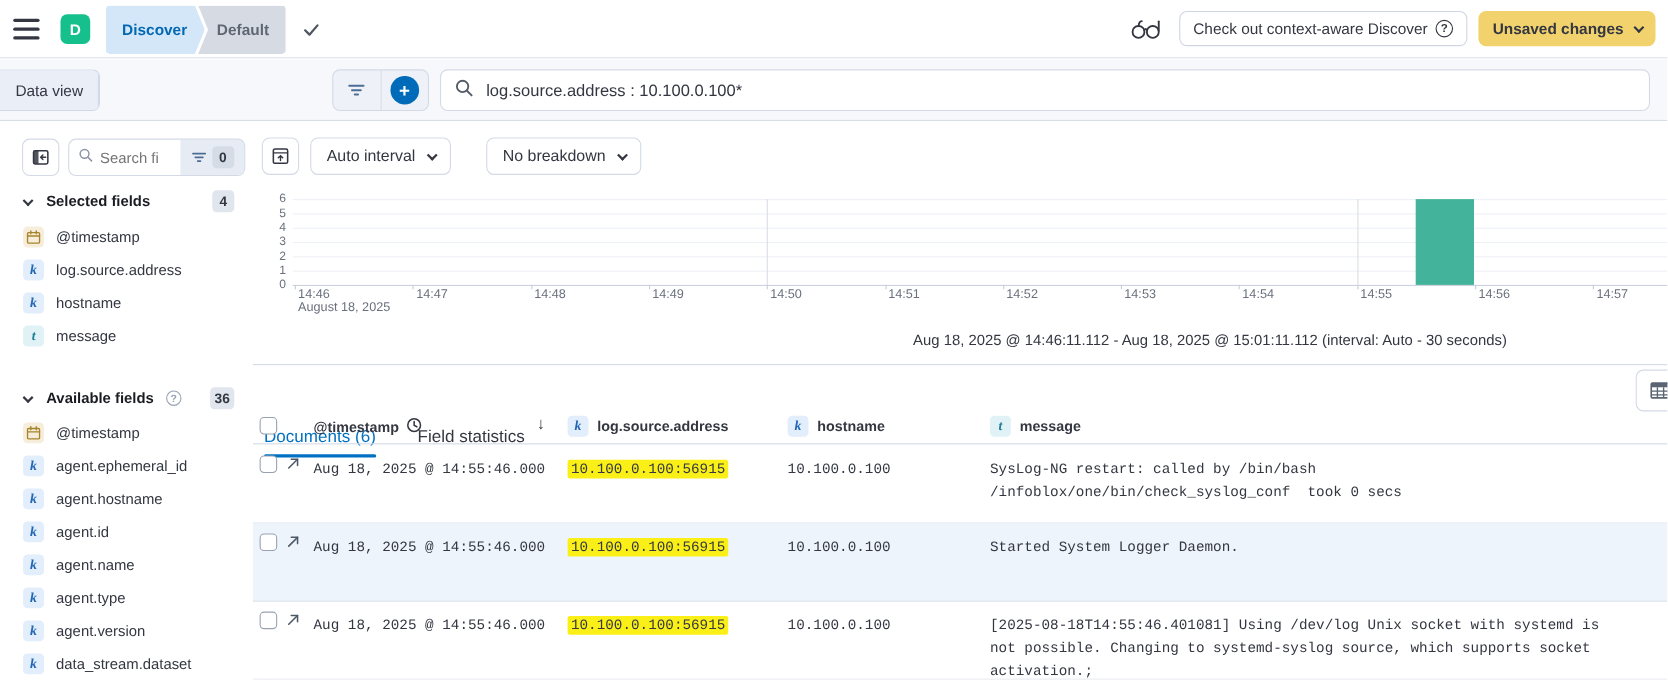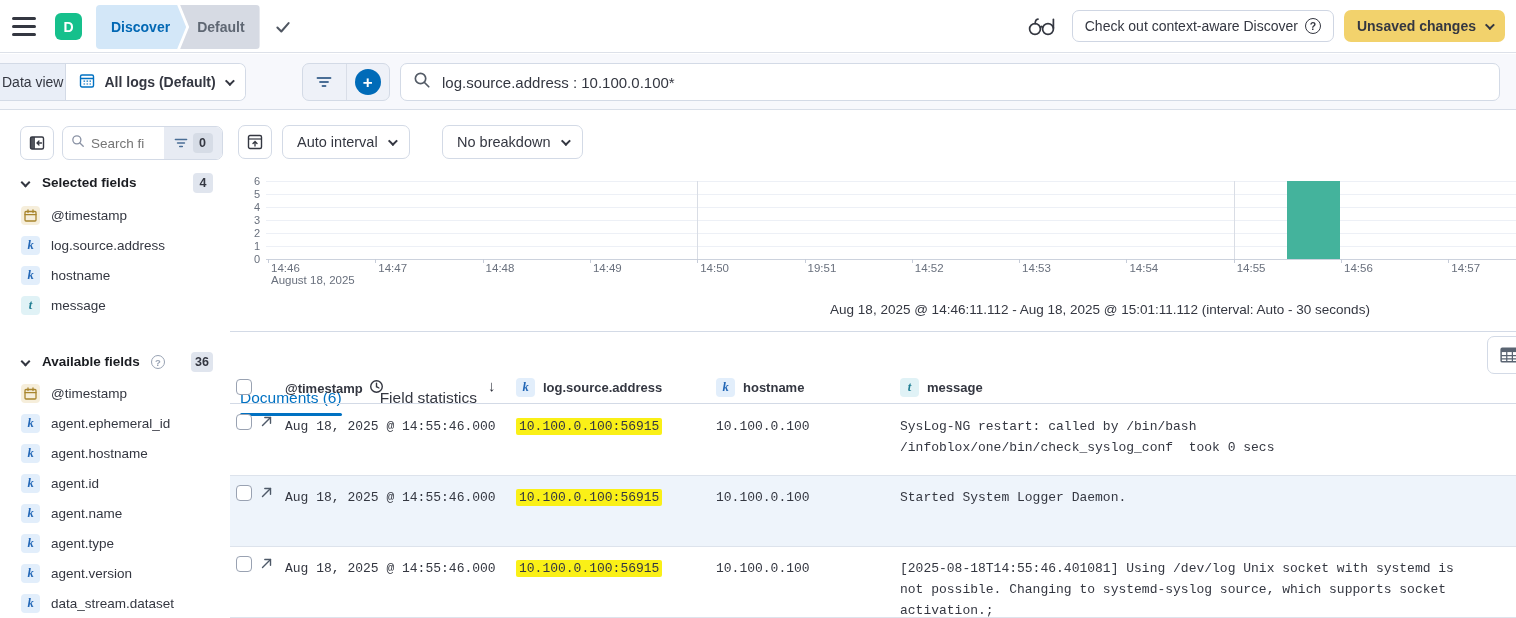--- a/index.html
+++ b/index.html
@@ -21,21 +21,21 @@
   .tb-right { position:absolute; right:11px; top:10px; display:flex; align-items:center; gap:10px; }
   .glasses { margin-right:5px; display:flex; align-items:center; }
   .btn-promo { height:32px; border:1px solid #cfd6e3; border-radius:7px; background:#fff; display:flex; align-items:center; gap:7px; padding:0 12px; font-size:14px; color:#343741; cursor:pointer; }
   .qmark { width:16px; height:16px; border:1.4px solid #343741; border-radius:50%; font-size:10.5px; font-weight:bold; display:flex; align-items:center; justify-content:center; }
   .btn-unsaved { height:32px; border:none; border-radius:7px; background:#f2d26c; display:flex; align-items:center; gap:9px; padding:0 13px; font-size:14px; font-weight:600; color:#343741; cursor:pointer; }
   .chev { width:7px; height:7px; border-right:2px solid #343741; border-bottom:2px solid #343741; transform:rotate(45deg) translateY(-2px); display:inline-block; }
 
   
   .querybar { position:absolute; top:54px; left:0; width:1516px; height:56px; background:#f7f8fc; border-bottom:1px solid #d8dee8; }
   .dv-group { position:absolute; left:0; top:9px; height:38px; display:flex; border:1px solid #d3dae6; border-left:none; border-radius:0 7px 7px 0; overflow:hidden; background:#fff; }
-  .dv-label { background:#e9eef7; padding:0 2px; display:flex; align-items:center; font-size:14px; color:#343741; border-right:1px solid #d3dae6; }
+  .dv-label { background:#e9eef7; padding:0 14px; display:flex; align-items:center; font-size:14px; color:#343741; border-right:1px solid #d3dae6; }
   .dv-btn { background:#fff; padding:0 13px; display:flex; align-items:center; gap:9px; font-size:14px; font-weight:600; color:#343741; border:none; cursor:pointer; }
   .filter-group { position:absolute; left:302px; top:9px; height:38px; width:88px; border:1px solid #d3dae6; border-radius:7px; background:#eef1f8; display:flex; overflow:hidden; }
   .filter-cell { flex:1; display:flex; align-items:center; justify-content:center; cursor:pointer; }
   .filter-cell.left { border-right:1px solid #d9dee8; }
   .plus-circle { width:26px; height:26px; border-radius:50%; background:#006bb8; color:#fff; font-size:17px; font-weight:bold; display:flex; align-items:center; justify-content:center; line-height:1; }
   .searchbar { position:absolute; left:400px; top:9px; width:1100px; height:38px; border:1px solid #d3dae6; border-radius:7px; background:#fff; display:flex; align-items:center; padding:0 12px; gap:11px; }
   .searchbar input { border:none; outline:none; flex:1; font-size:15px; color:#343741; font-family:"Liberation Sans",sans-serif; background:transparent; }
 
   
   .sidebar { position:absolute; top:110px; left:12px; width:229px; height:508px; background:#fff; border-right:1px solid #d8dee8; }
@@ -144,31 +144,20 @@
       <button class="btn-unsaved">
         <span>Unsaved changes</span>
         <span class="chev"></span>
       </button>
     </div>
   </header>
 
   <div class="querybar">
     <div class="dv-group">
       <span class="dv-label">Data view</span>
-      <button class="dv-btn">
-        <span>
-          <svg width="16" height="16" viewBox="0 0 16 16" fill="none">
-            <rect x="1.5" y="2" width="13" height="12" rx="1.5" stroke="#0071c2" stroke-width="1.4"></rect>
-            <path d="M1.5 5.5 H14.5" stroke="#0071c2" stroke-width="1.4"></path>
-            <path d="M4.5 8.2 H12 M4.5 11 H12" stroke="#0071c2" stroke-width="1.2" stroke-dasharray="1.6 1.4"></path>
-          </svg>
-        </span>
-        <span>All logs (Default)</span>
-        <span class="chev"></span>
-      </button>
     </div>
     <div class="filter-group">
       <span class="filter-cell left">
         <svg width="16" height="14" viewBox="0 0 16 14" fill="none">
           <path d="M1.5 3 H14.5 M4 7 H12 M6.5 11 H9.5" stroke="#4a6e96" stroke-width="1.8" stroke-linecap="round"></path>
         </svg>
       </span>
       <span class="filter-cell">
         <span class="plus-circle">+</span>
       </span>
@@ -329,21 +318,21 @@
         <div class="tickmark" style="left: 145.3px;"></div>
         <div class="xlab" style="left: 148.3px;">14:47</div>
         <div class="tickmark" style="left: 252.6px;"></div>
         <div class="xlab" style="left: 255.6px;">14:48</div>
         <div class="tickmark" style="left: 359.9px;"></div>
         <div class="xlab" style="left: 362.9px;">14:49</div>
         <div class="gridline-v" style="left: 467.2px;"></div>
         <div class="tickmark" style="left: 467.2px;"></div>
         <div class="xlab" style="left: 470.2px;">14:50</div>
         <div class="tickmark" style="left: 574.5px;"></div>
-        <div class="xlab" style="left: 577.5px;">19:51</div>
+        <div class="xlab" style="left: 577.5px;">14:51</div>
         <div class="tickmark" style="left: 681.8px;"></div>
         <div class="xlab" style="left: 684.8px;">14:52</div>
         <div class="tickmark" style="left: 789.1px;"></div>
         <div class="xlab" style="left: 792.1px;">14:53</div>
         <div class="tickmark" style="left: 896.4px;"></div>
         <div class="xlab" style="left: 899.4px;">14:54</div>
         <div class="gridline-v" style="left: 1003.7px;"></div>
         <div class="tickmark" style="left: 1003.7px;"></div>
         <div class="xlab" style="left: 1006.7px;">14:55</div>
         <div class="tickmark" style="left: 1111px;"></div>

